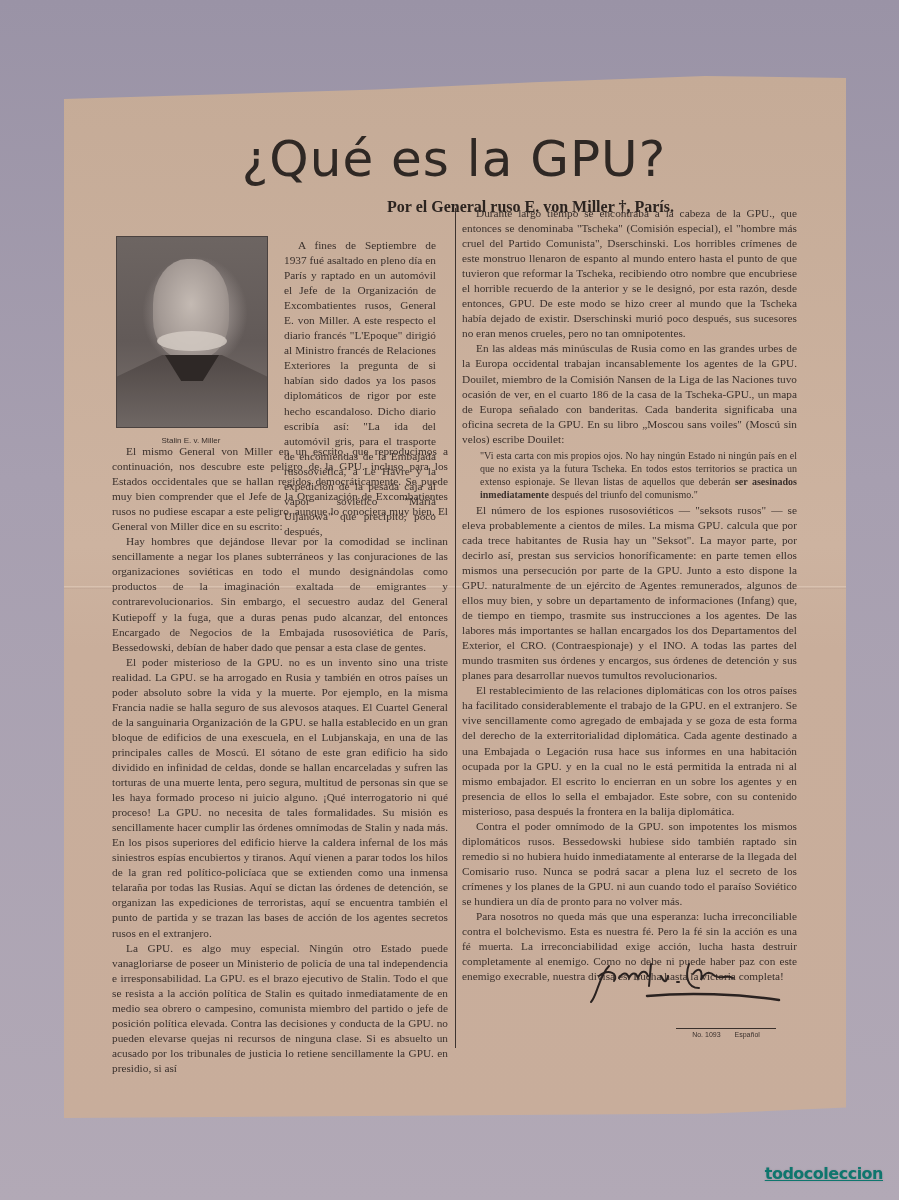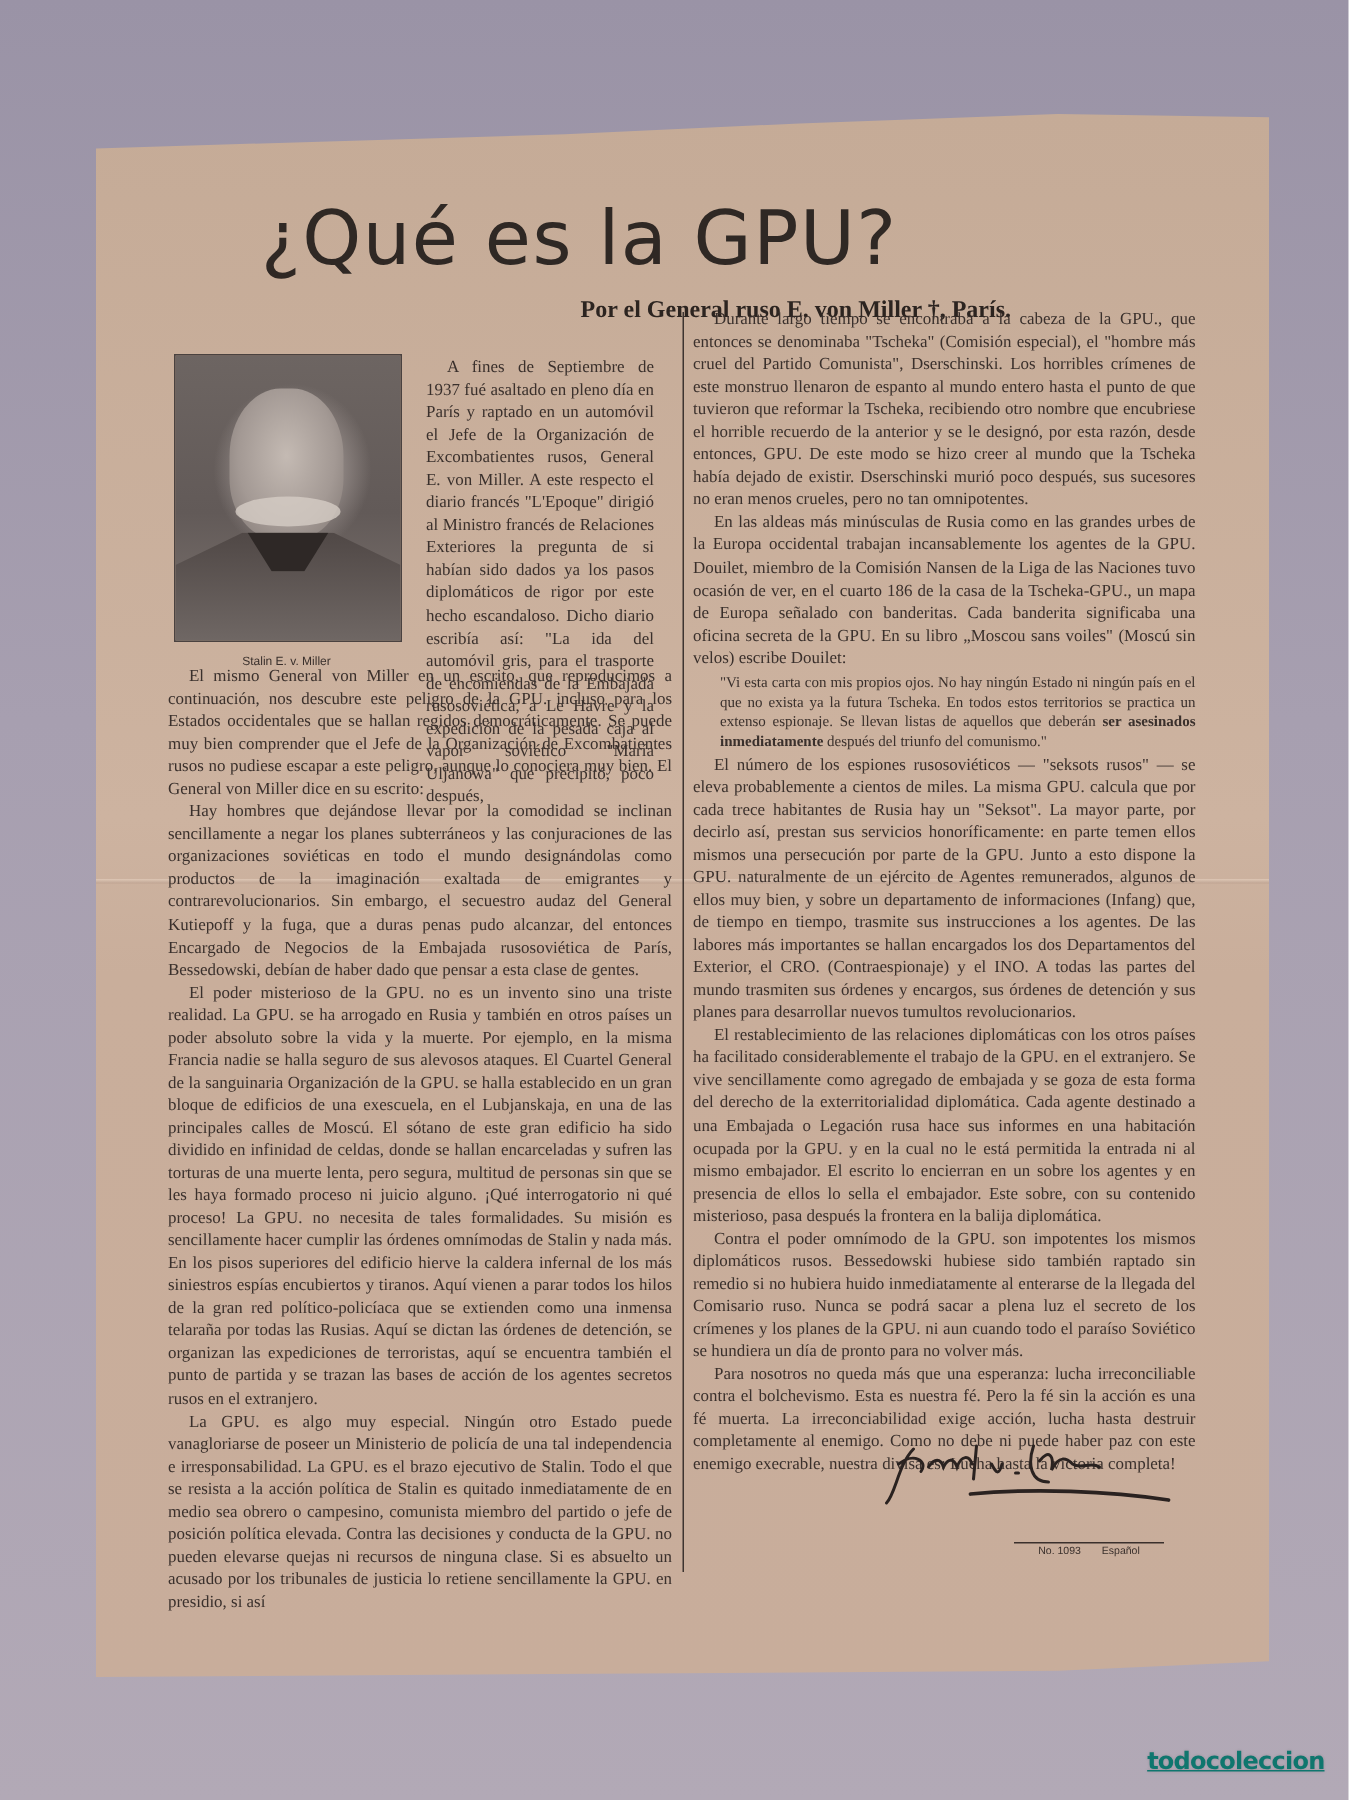--- a/index.html
+++ b/index.html
@@ -5,21 +5,21 @@
   html,body{margin:0;padding:0;}
   body{width:899px;height:1200px;overflow:hidden;position:relative;
     background:linear-gradient(180deg,#9a93a6 0%,#a79fb0 40%,#b2a9b6 100%);
     font-family:"Liberation Serif",serif;}
   .paper{position:absolute;left:64px;top:76px;width:782px;height:1042px;
     background:linear-gradient(180deg,#c5ab97 0%,#cdb3a0 45%,#c9ae9b 55%,#c8ad9b 100%);
     clip-path:polygon(0 2.2%,40% 1.3%,60% 0.6%,82% 0%,100% 0.2%,100% 99%,82% 99.6%,0 100%);
     box-shadow:0 0 4px rgba(0,0,0,.2);}
   .fold{position:absolute;left:0;right:0;top:510px;height:3px;
     background:linear-gradient(180deg,rgba(255,240,225,.35),rgba(120,90,80,.15));}
-  .title{position:absolute;left:110px;top:58px;width:560px;
+  .title{position:absolute;left:110px;top:58px;width:560px;text-align:center;
     font-family:"DejaVu Sans",sans-serif;font-size:50px;color:#2f2824;letter-spacing:1px;line-height:1;}
   .byline{position:absolute;left:170px;top:122px;width:440px;text-align:right;
     font-family:"Liberation Serif",serif;font-weight:bold;font-size:16px;color:#2c2420;}
   .col{position:absolute;font-size:11.3px;line-height:15.05px;color:#3a302c;text-align:justify;}
   .col p{margin:0;text-indent:14px;}
   .col p.noind{text-indent:0;}
   .left{left:48px;top:368px;width:336px;}
   .intro{position:absolute;left:208px;top:150px;width:176px;font-size:11.3px;line-height:15.05px;color:#3a302c;text-align:justify;}
   .intro p{margin:12px;text-indent:14px;}
   .right{left:398px;top:130px;width:335px;}

